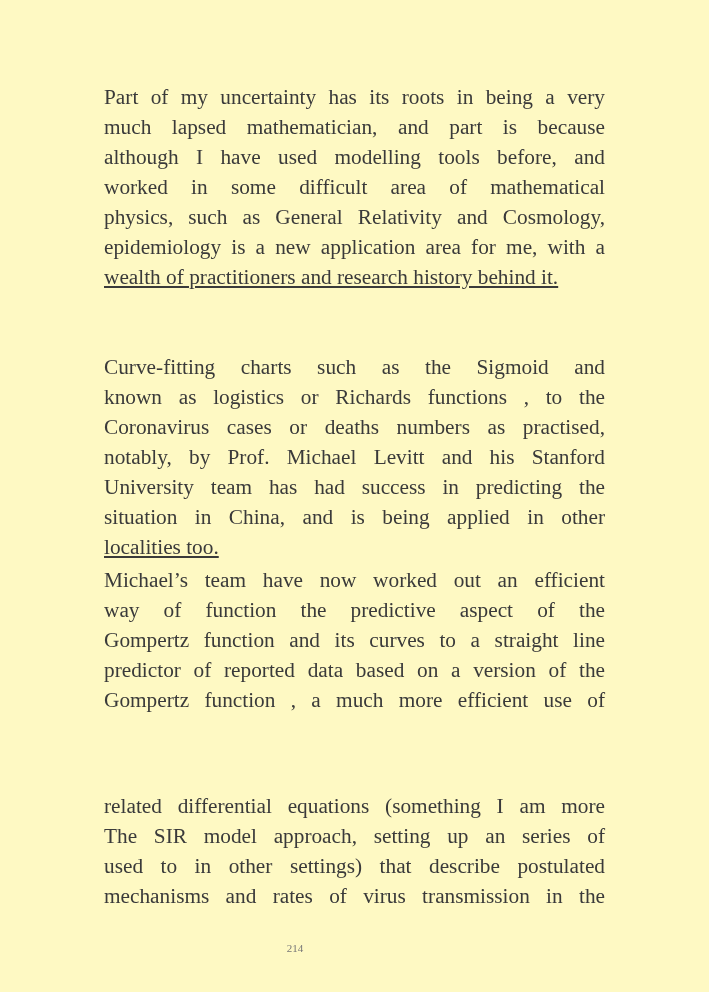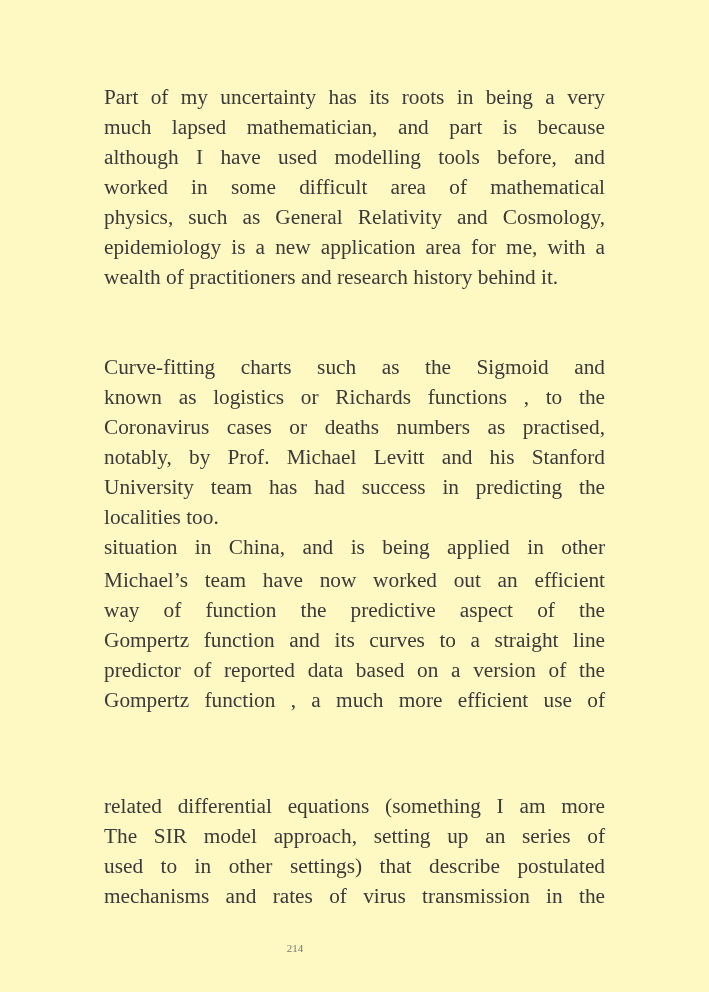--- a/index.html
+++ b/index.html
@@ -11,21 +11,21 @@
       height: 30px;
       line-height: 30px;
       font-family: "Liberation Serif", "DejaVu Serif", serif;
       font-size: 21.3px;
       color: #3a3a3a;
       text-align: justify;
       text-align-last: justify;
       white-space: nowrap;
       overflow: visible;
     }
-    .line.last { text-align-last: left; }
+    .line.last { text-align-last: left; text-decoration: underline; }
     .page-number {
       position: absolute; left: 0; width: 590px; top: 942px;
       text-align: center;
       font-family: "Liberation Serif", "DejaVu Serif", serif;
       font-size: 11px; color: #777777;
     }
   </style>
 </head>
 <body>
 
@@ -40,22 +40,22 @@
     <span class="line">epidemiology is a new application area for me, with a</span>
     <span class="line last">wealth of practitioners and research history behind it.</span>
   </div>
 
   <div class="para" style="top:308px;margin-top:44px;">
     <span class="line">Curve-fitting charts such as the Sigmoid and</span>
     <span class="line">known as logistics or Richards functions , to the</span>
     <span class="line">Coronavirus cases or deaths numbers as practised,</span>
     <span class="line">notably, by Prof. Michael Levitt and his Stanford</span>
     <span class="line">University team has had success in predicting the</span>
+    <span class="line">situation in China, and is being applied in other</span>
     <span class="line last">localities too.</span>
-    <span class="line">situation in China, and is being applied in other</span>
   </div>
 
   <div class="para" style="top:565px;">
     <span class="line">Michael’s team have now worked out an efficient</span>
     <span class="line">way of function the predictive aspect of the</span>
     <span class="line">Gompertz function and its curves to a straight line</span>
     <span class="line">predictor of reported data based on a version of the</span>
     <span class="line">Gompertz function , a much more efficient use of</span>
   </div>
 

